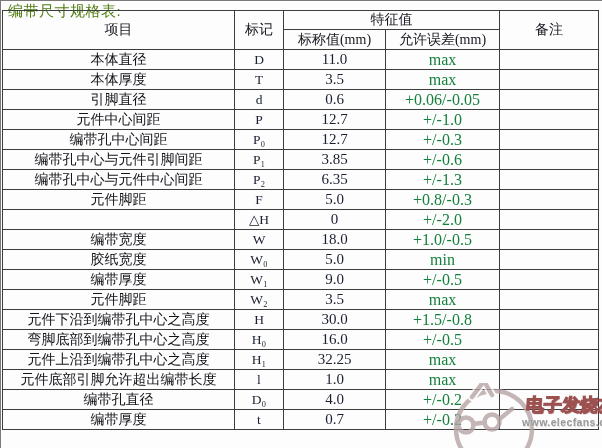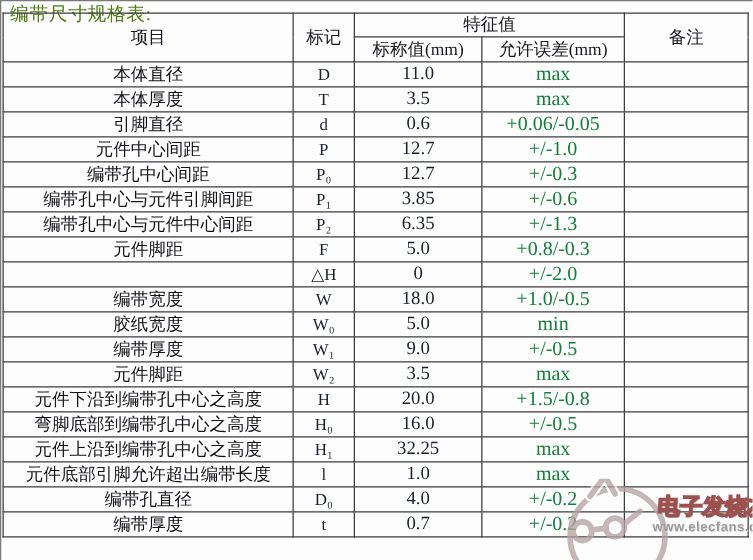--- a/index.html
+++ b/index.html
@@ -172,21 +172,21 @@
       <tr>
     <td class="c-item">元件脚距</td>
     <td class="c-mark">W₂</td>
     <td class="c-nominal">3.5</td>
     <td class="c-tolerance">max</td>
     <td class="c-remark"></td>
   </tr>
       <tr>
     <td class="c-item">元件下沿到编带孔中心之高度</td>
     <td class="c-mark">H</td>
-    <td class="c-nominal">20.0</td>
+    <td class="c-nominal">30.0</td>
     <td class="c-tolerance">+1.5/-0.8</td>
     <td class="c-remark"></td>
   </tr>
       <tr>
     <td class="c-item">弯脚底部到编带孔中心之高度</td>
     <td class="c-mark">H₀</td>
     <td class="c-nominal">16.0</td>
     <td class="c-tolerance">+/-0.5</td>
     <td class="c-remark"></td>
   </tr>

